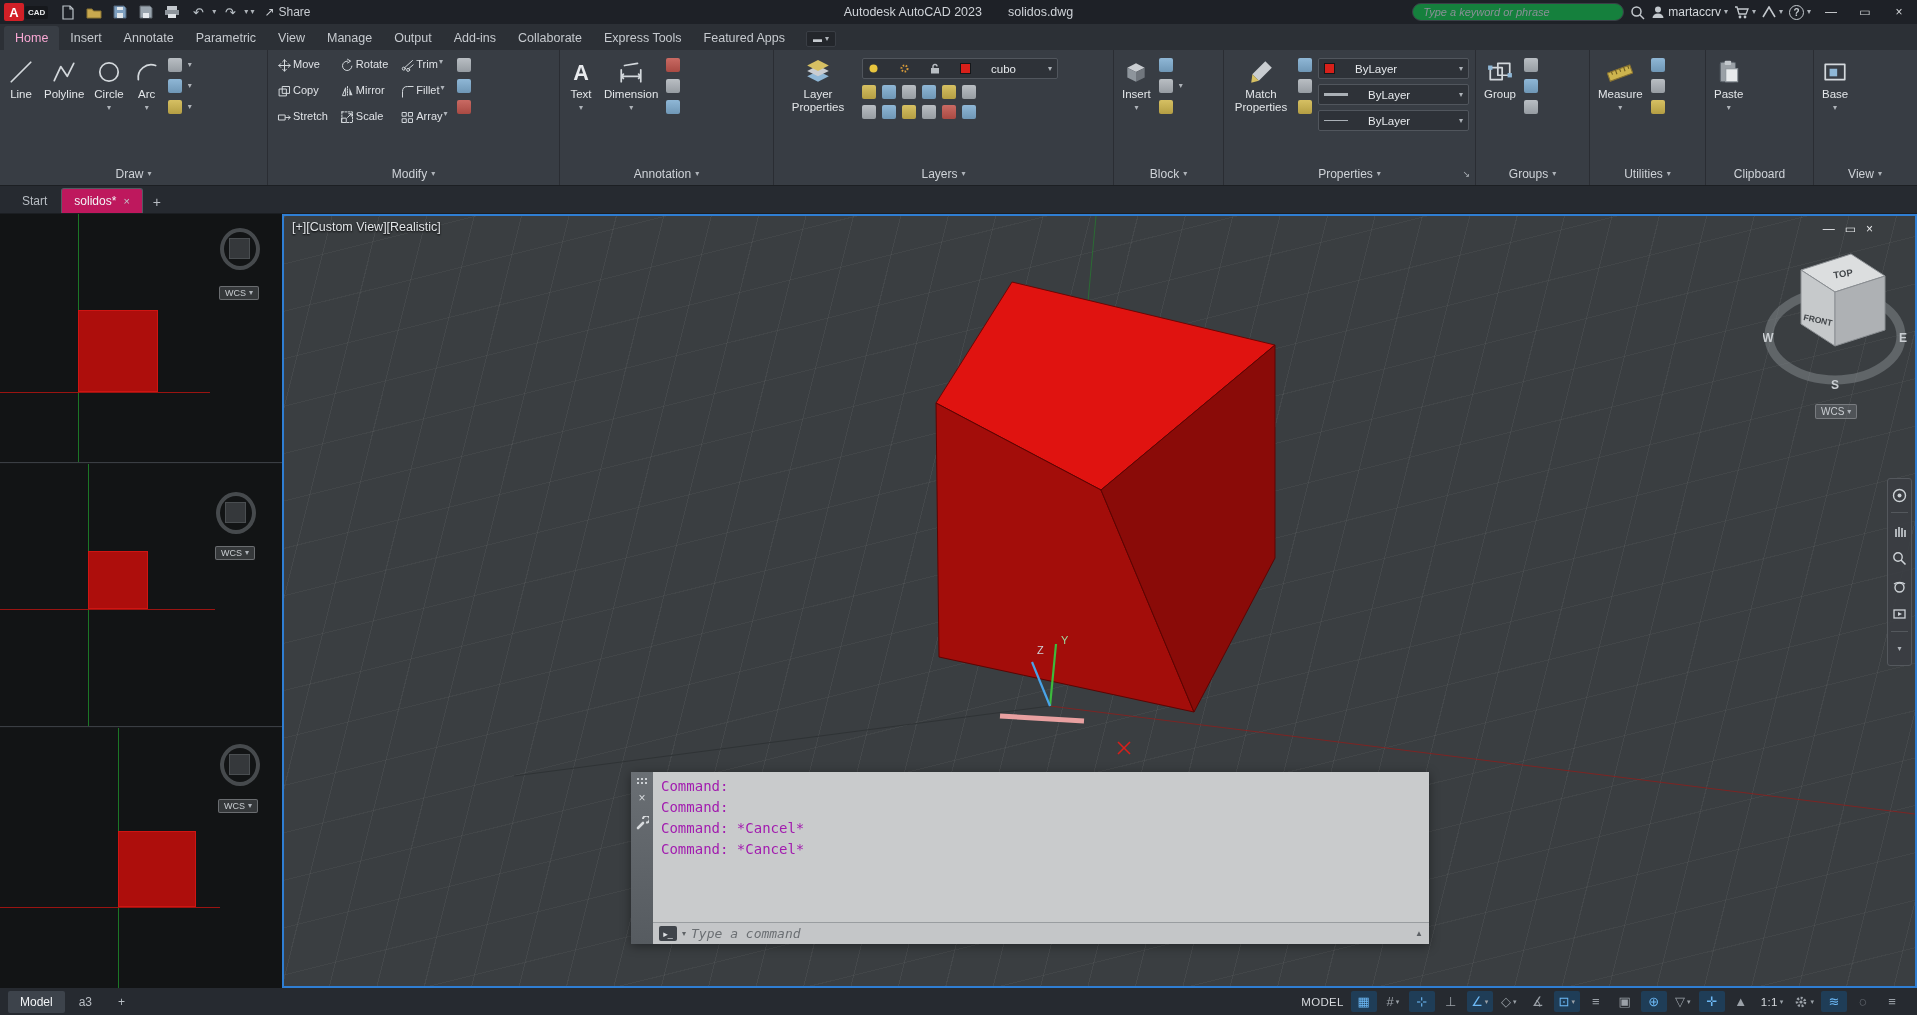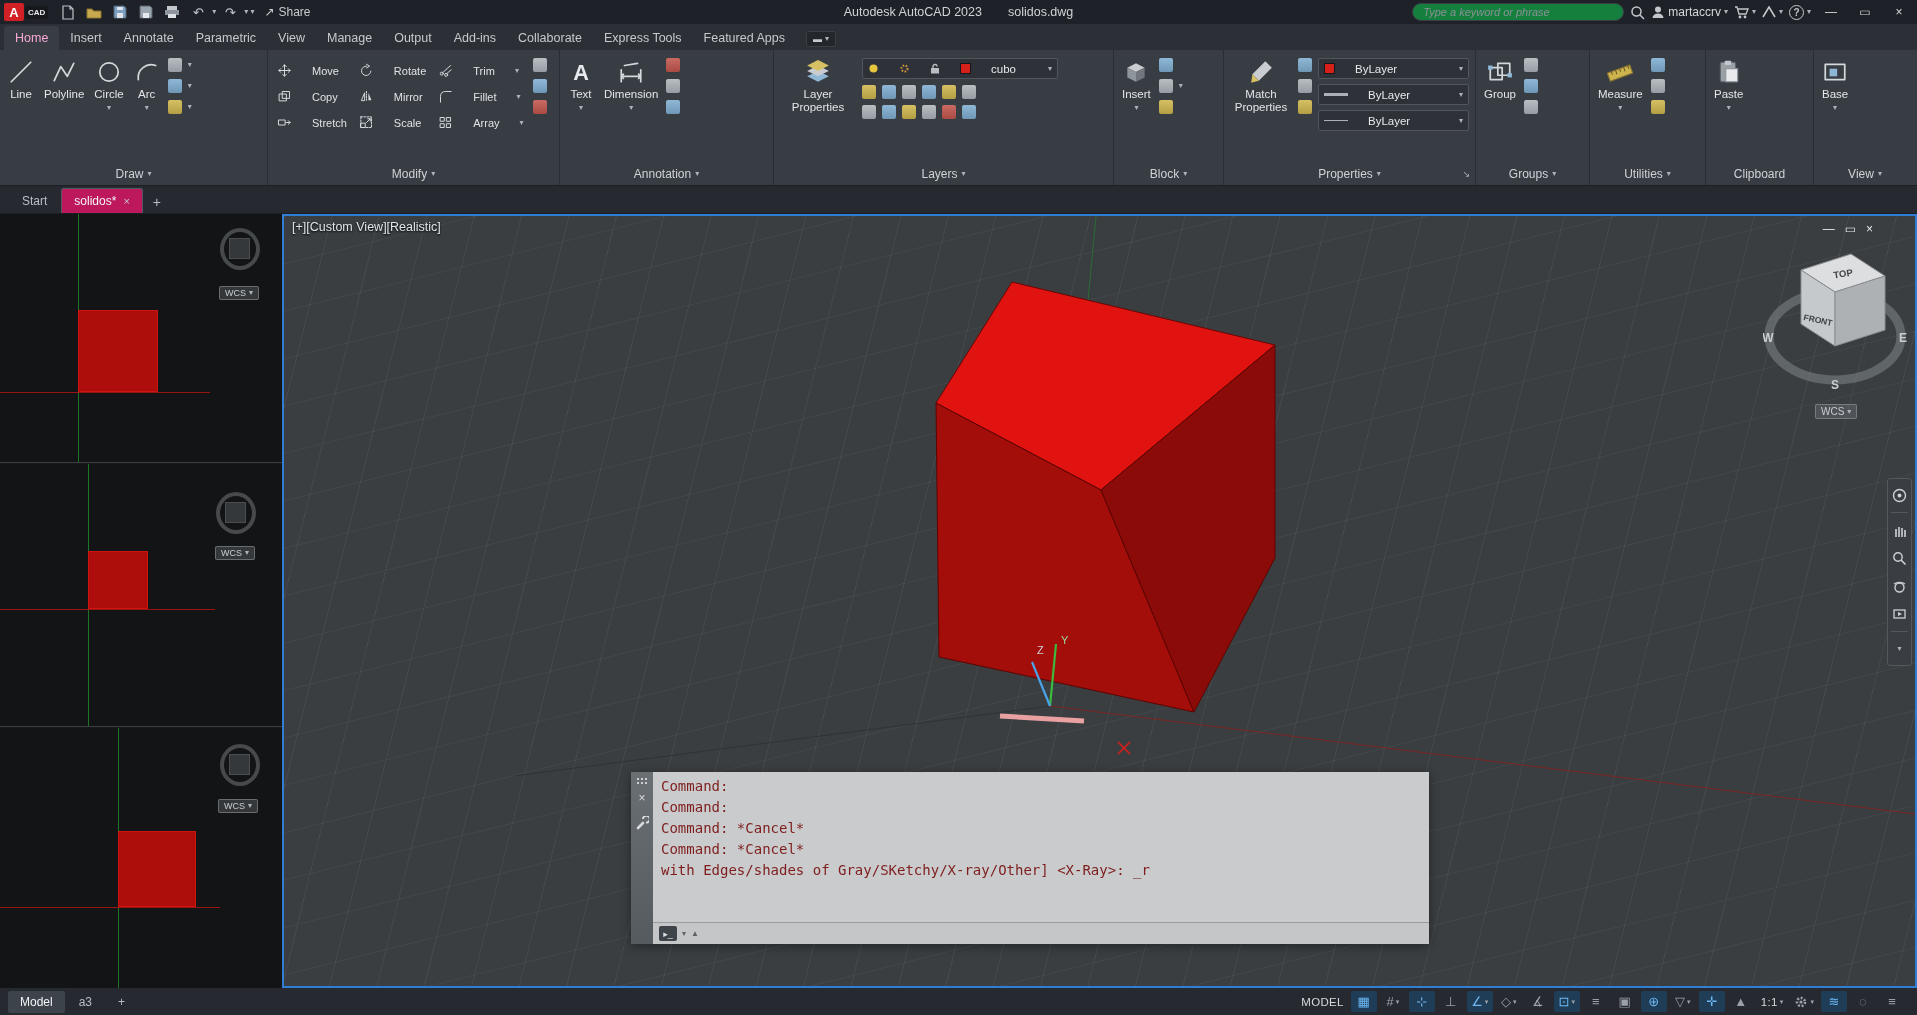--- a/index.html
+++ b/index.html
@@ -32,21 +32,21 @@
 
   
   .ribbon { height:136px; background:#383d44; display:flex; border-bottom:1px solid #1c1f23; }
   .panel { display:flex; flex-direction:column; border-right:1px solid #2a2d33; }
   .pbody { flex:1; display:flex; align-items:flex-start; padding:6px 6px 0 6px; gap:6px; }
   .plabel { height:22px; display:flex; align-items:center; justify-content:center; gap:4px; color:#cfd3d8; font-size:12px; position:relative; }
   .bigbtn { display:flex; flex-direction:column; align-items:center; gap:3px; padding:3px 2px; border-radius:2px; }
   .bb-label { font-size:11.5px; color:#e3e6e9; text-align:center; line-height:1.15; }
   .bigicon { width:26px; height:26px; }
   .stroked { stroke:#d3d8dc; stroke-width:1.6; fill:none; stroke-linecap:round; stroke-linejoin:round; }
-  .sbtn { display:flex; align-items:center; gap:20px; height:25px; padding:0 3px; font-size:11px; color:#dfe2e6; border-radius:2px; }
+  .sbtn { display:flex; gap:1px; height:25px; padding:0 3px; font-size:11px; color:#dfe2e6; border-radius:2px; }
   .sbtn svg { width:15px; height:15px; flex:none; }
   .scol { display:flex; flex-direction:column; justify-content:flex-start; gap:7px; padding-top:2px; }
   .tico { width:14px; height:14px; border-radius:2px; background:linear-gradient(#b9bec3,#969ca2); }
   .tico.b { background:linear-gradient(#8fb7d6,#6f97b6); }
   .tico.y { background:linear-gradient(#d6c063,#b49e43); }
   .tico.r { background:linear-gradient(#c96a63,#a94a43); }
   .trow { display:flex; gap:6px; align-items:center; }
   .combo { display:flex; align-items:center; gap:20px; background:#2e3238; border:1px solid #51565d; border-radius:2px; height:21px; padding:0 5px; font-size:11.5px; color:#e6e9ec; }
   .combo .fill { flex:1; }
   .swatch { width:11px; height:11px; background:#d8201a; border:1px solid #15171a; }
@@ -92,21 +92,21 @@
   .navbar { position:absolute; right:3px; top:262px; width:25px; background:rgba(58,61,66,.88); border:1px solid #54585d; border-radius:3px; display:flex; flex-direction:column; align-items:center; padding:3px 0; gap:2px; }
   .nav-cell { width:21px; height:26px; display:flex; align-items:center; justify-content:center; color:#cdd2d6; border-radius:2px; }
   .nav-sep { width:17px; height:1px; background:#54585d; margin:2px 0; }
 
   
   .cmdwin { position:absolute; left:347px; top:556px; width:798px; height:172px; display:flex; box-shadow:0 2px 10px rgba(0,0,0,.4); }
   .cmdstrip { width:22px; background:linear-gradient(#6a6f74,#565b60); display:flex; flex-direction:column; align-items:center; padding-top:6px; gap:12px; }
   .grip { width:2px; height:2px; background:#cdd1d5; box-shadow:4px 0 0 0 #cdd1d5,8px 0 0 0 #cdd1d5,0 4px 0 0 #cdd1d5,4px 4px 0 0 #cdd1d5,8px 4px 0 0 #cdd1d5; margin-right:8px; }
   .strip-btn { color:#d8dbde; font-size:12px; line-height:1; }
   .cmdmain { flex:1; display:flex; flex-direction:column; }
-  .cmdtext { flex:1; background:rgba(205,207,209,.97); font-family:"DejaVu Sans Mono", monospace; font-size:14px; line-height:21px; color:#7f1d1d; padding:4px 8px; white-space:pre; }
+  .cmdtext { flex:1; background:rgba(205,207,209,.97); font-family:"DejaVu Sans Mono", monospace; font-size:14px; line-height:21px; color:#a21caf; padding:4px 8px; white-space:pre; }
   .cmdprompt { height:22px; background:#c4c6c8; border-top:1px solid #999da0; display:flex; align-items:center; padding:0 6px; gap:5px; }
   .prompt-ic { width:18px; height:15px; background:#3f444a; border-radius:2px; color:#dfe2e5; font-size:9px; display:flex; align-items:center; justify-content:center; }
   .cmd-input { flex:1; border:none; background:transparent; font-family:"DejaVu Sans Mono", monospace; font-style:italic; font-size:13px; color:#5d6165; outline:none; }
   .cmd-input::placeholder { color:#6b6f73; font-style:italic; }
 
   
   .sb { height:27px; background:#262a30; display:flex; align-items:center; padding:0 8px; gap:2px; }
   .sb-tab { padding:4px 12px; font-size:12px; color:#b9bec4; }
   .sb-tab.active { background:#3d434b; color:#f4f6f8; border-radius:2px; }
   .sb-right { margin-left:auto; display:flex; align-items:center; gap:3px; padding-right:4px; }
@@ -745,24 +745,25 @@
     <div class="cmdwin">
       <div class="cmdstrip">
         <div class="grip"></div>
         <span class="strip-btn">×</span>
         <svg width="14" height="14">
             <path d="M3 12 l5 -5" stroke="#d8dbde" stroke-width="2.6" stroke-linecap="round"></path>
             <path d="M8 3 a3.4 3.4 0 1 1 3 3.5" fill="none" stroke="#d8dbde" stroke-width="2"></path>
           </svg>
       </div>
       <div class="cmdmain">
-        <div class="cmdtext"><div>Command:</div><div>Command:</div><div>Command: *Cancel*</div><div>Command: *Cancel*</div><div>with Edges/shades of Gray/SKetchy/X-ray/Other] &lt;X-Ray&gt;: _r</div></div>
+        <div class="cmdtext"><div>Command:</div><div>Command:</div><div>Command: *Cancel*</div><div>Command: *Cancel*</div></div>
         <div class="cmdprompt">
           <span class="prompt-ic">▸_</span>
           <span class="caret" style="color:#5d6165">▾</span>
+          <input class="cmd-input" placeholder="Type a command" style="">
           <span style="font-size:8px; color:#5d6165">▲</span>
         </div>
       </div>
     </div>
 
   </div>
 </div>
 
 <footer class="sb">
   <span class="sb-tab active">Model</span>

